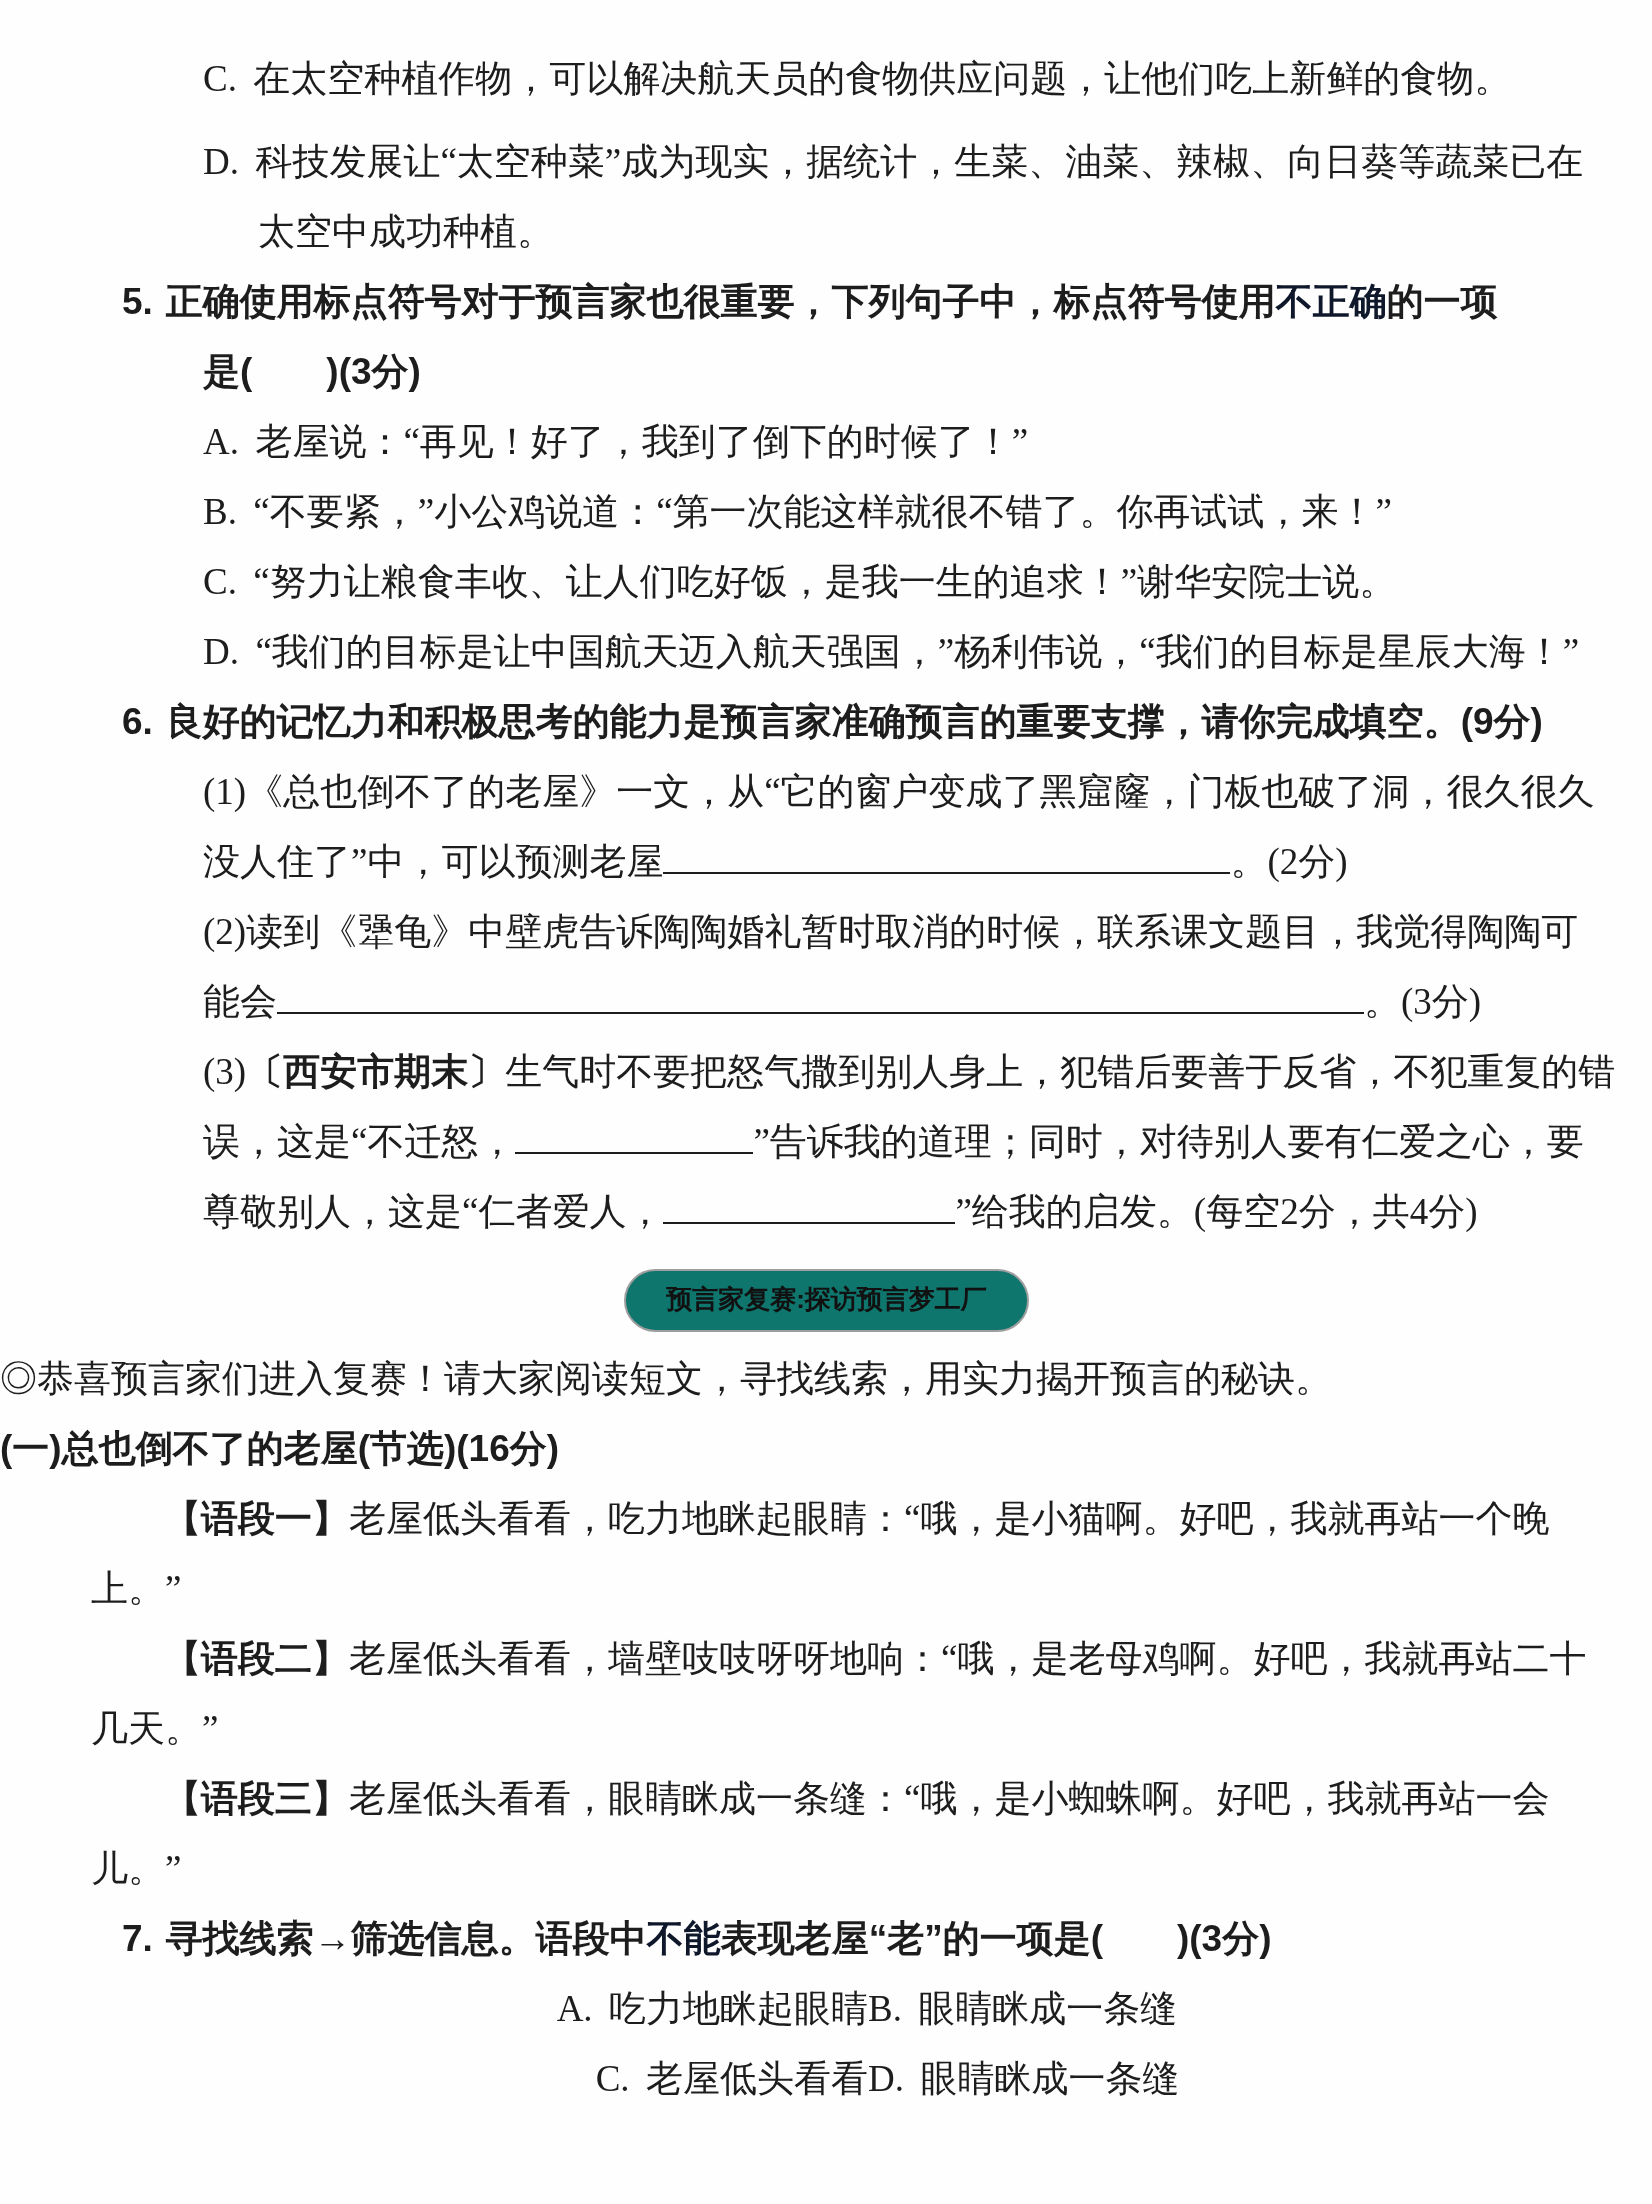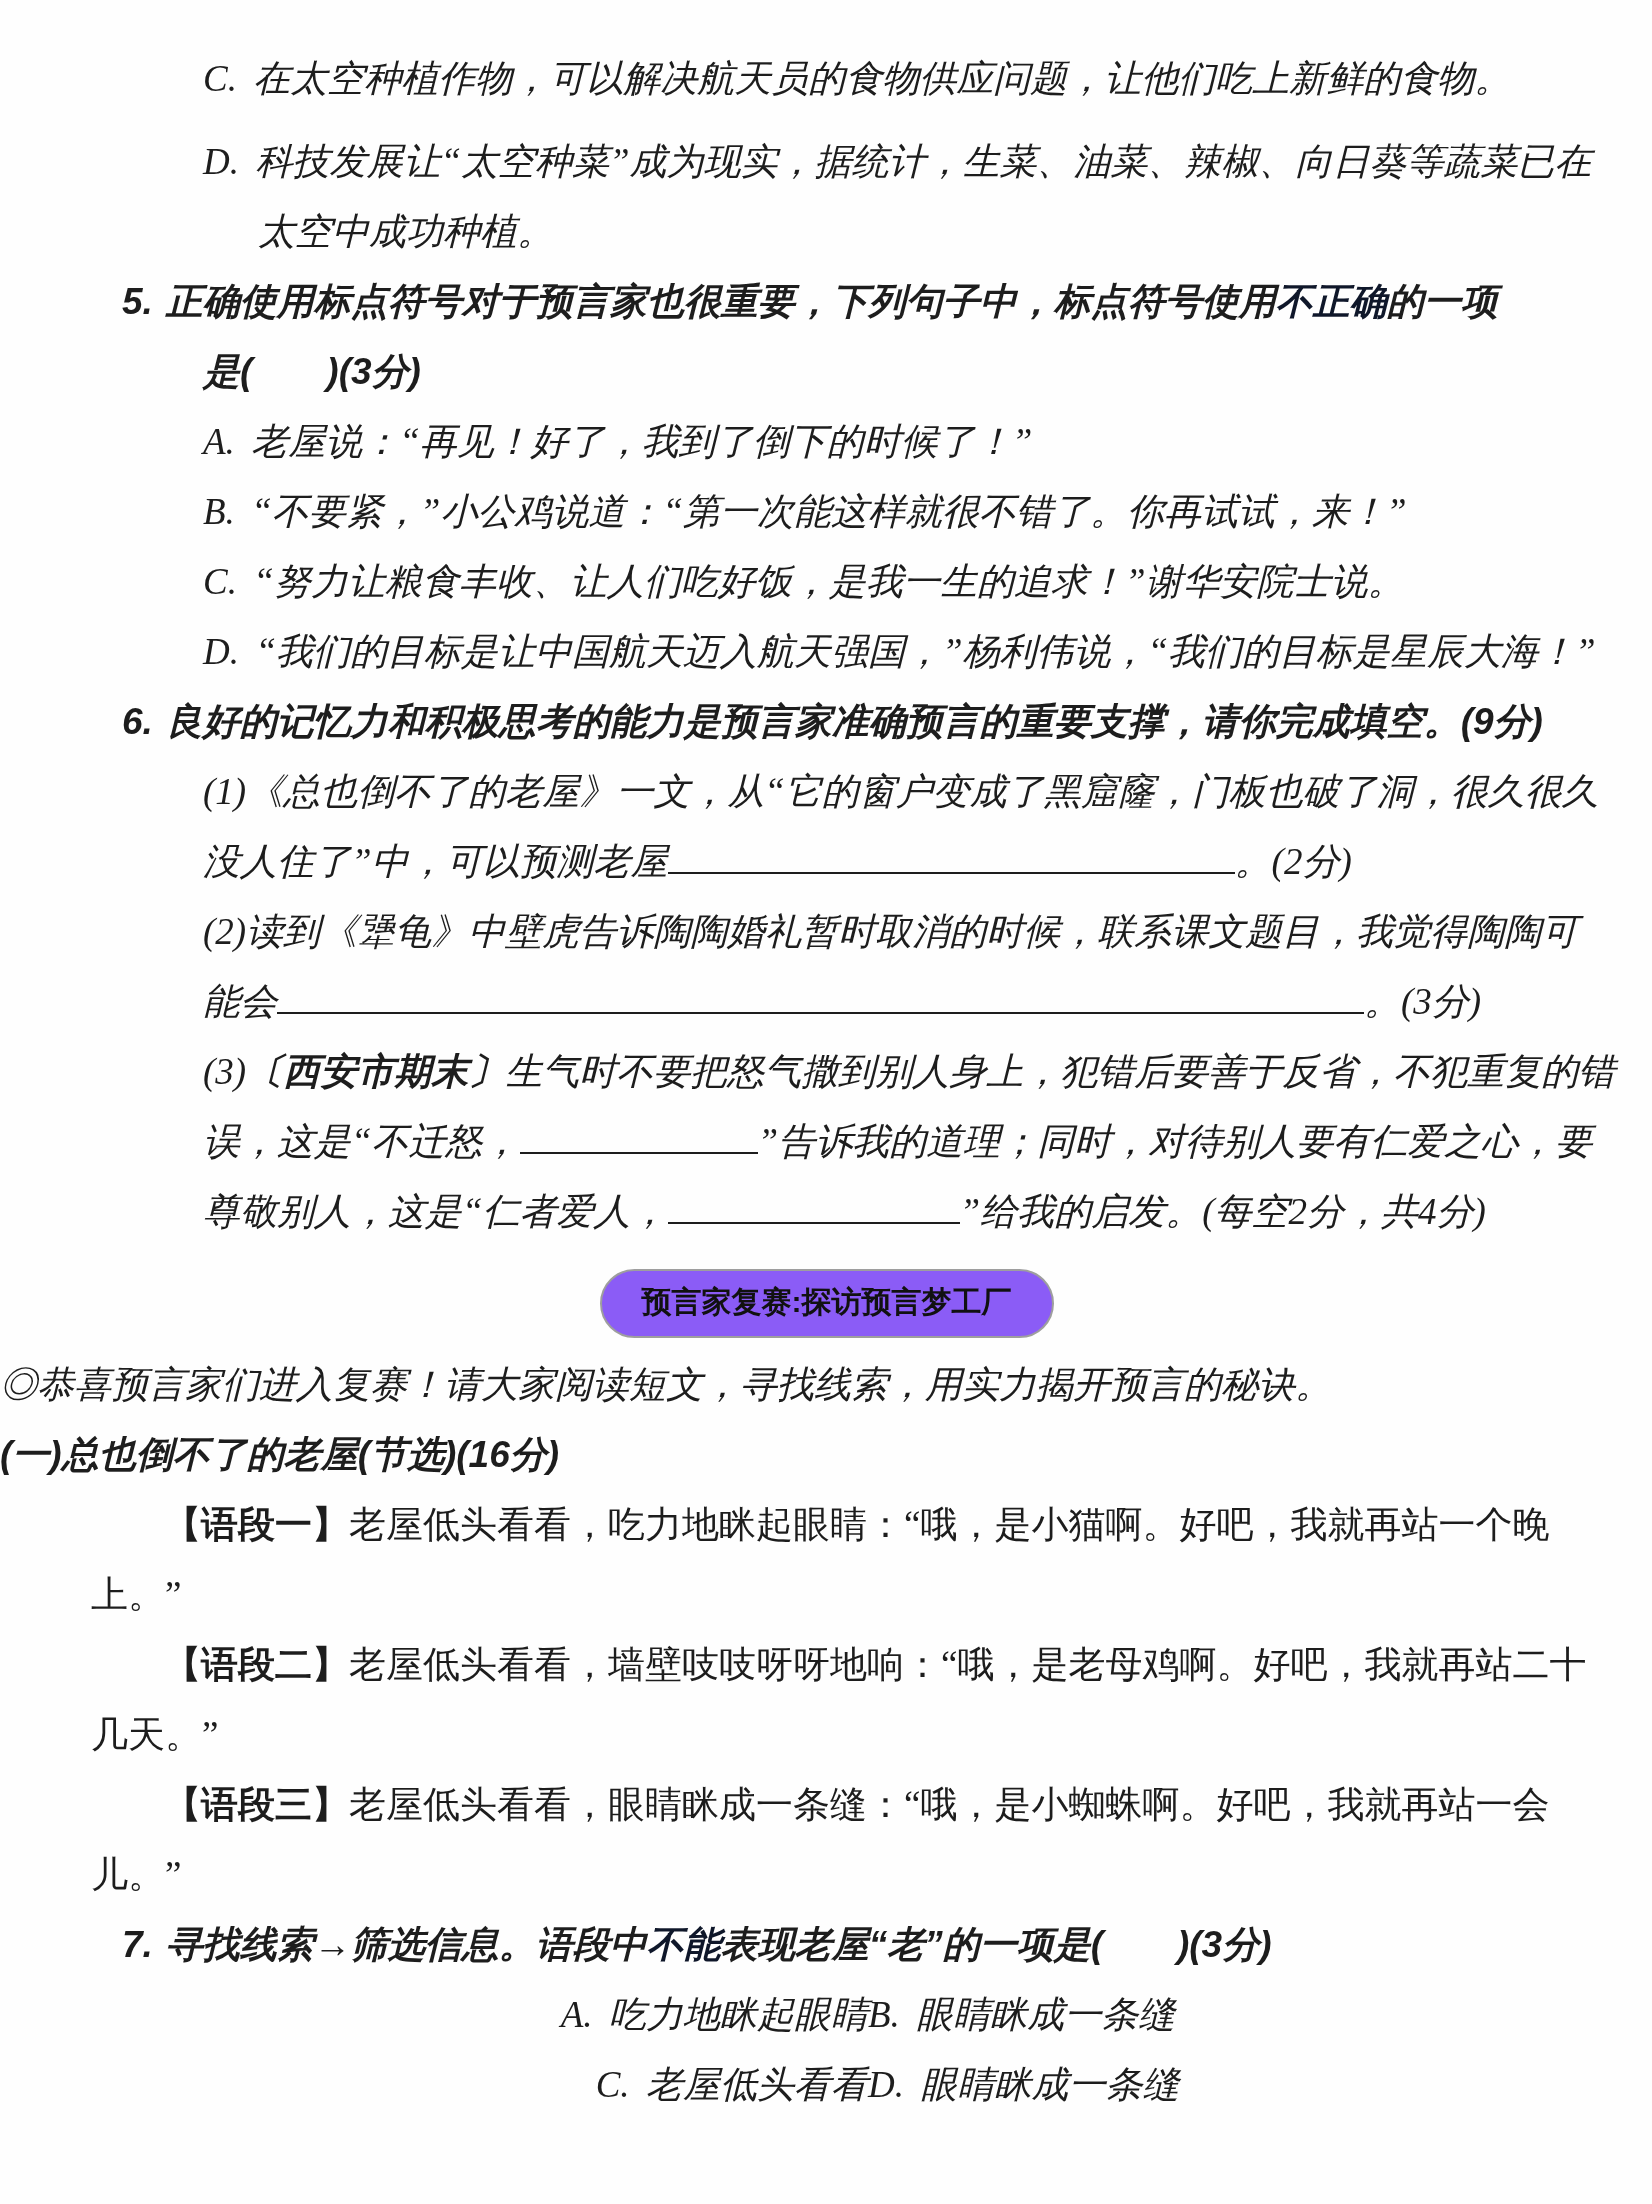--- a/index.html
+++ b/index.html
@@ -15,21 +15,20 @@
     box-sizing: border-box;
     padding-top: 44px;
     overflow: hidden;
     font-family: "Liberation Serif", serif;
     font-size: 37px;
     color: #1d1d1d;
   }
   .line {
     line-height: 70px;
     white-space: nowrap;
-    font-style: italic;
   }
   .hei {
     font-family: "Liberation Sans", sans-serif;
     font-weight: 700;
   }
   .kai {
     font-family: "Liberation Serif", serif;
     font-weight: 400;
   }
   .muted { color: #0f172a; }
@@ -48,25 +47,25 @@
   .blank.w2 { width: 1087px; }
   .blank.w3 { width: 238px; }
   .blank.w4 { width: 292px; }
   .banner-row {
     text-align: center;
     margin: 22px 0 12.8px 0;
     line-height: normal;
   }
   .banner {
     display: inline-block;
-    background: #8b5cf6;
+    background: #0f766e;
     border: 2.7px solid #9e9e9e;
     border-radius: 42px;
     padding: 11px 40px 12.8px 40px;
-    font-size: 30px;
+    font-size: 26px;
     color: #111111;
   }
   .intro { }
   .center { }
   .passage {
     margin: 0 57px 0 91px;
     text-indent: 73px;
     line-height: 70px;
     white-space: normal;
   }

